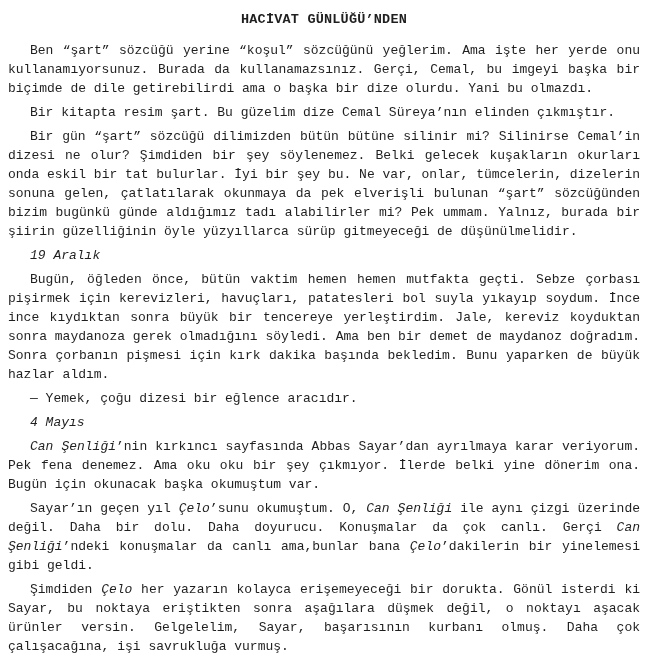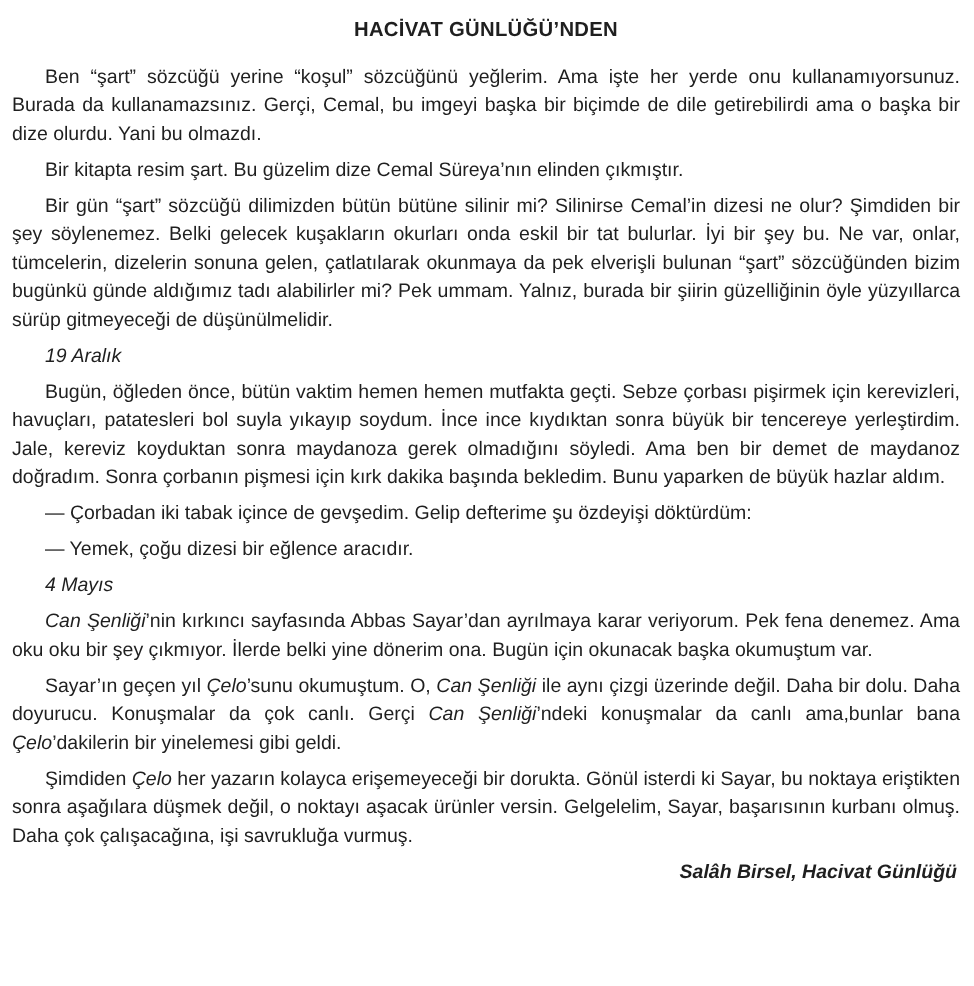--- a/index.html
+++ b/index.html
@@ -7,21 +7,21 @@
     width: 649px;
     height: 657px;
     background: #ffffff;
     overflow: hidden;
   }
   .page {
     box-sizing: border-box;
     width: 649px;
     height: 465px;
     padding: 8px 9px 0 8px;
-    font-family: Liberation Sans, sans-serif;
+    font-family: Liberation Mono, monospace;
     font-size: 13px;
     line-height: 19px;
     color: #1f1f1f;
   }
   .title {
     font-size: 13.5px;
     font-weight: bold;
     text-align: center;
     margin: 2px 0 12px 0;
     letter-spacing: 0.2px;
@@ -46,21 +46,20 @@
 <body>
 
 <div class="page">
   <h1 class="title">HACİVAT GÜNLÜĞÜ’NDEN</h1>
   <div>
       <p class="para body"><span>Ben “şart” sözcüğü yerine “koşul” sözcüğünü yeğlerim. Ama işte her yerde onu kullanamıyorsunuz. Burada da kullanamazsınız. Gerçi, Cemal, bu imgeyi başka bir biçimde de dile getirebilirdi ama o başka bir dize olurdu. Yani bu olmazdı.</span></p>
       <p class="para body"><span>Bir kitapta resim şart. Bu güzelim dize Cemal Süreya’nın elinden çıkmıştır.</span></p>
       <p class="para body"><span>Bir gün “şart” sözcüğü dilimizden bütün bütüne silinir mi? Silinirse Cemal’in dizesi ne olur? Şimdiden bir şey söylenemez. Belki gelecek kuşakların okurları onda eskil bir tat bulurlar. İyi bir şey bu. Ne var, onlar, tümcelerin, dizelerin sonuna gelen, çatlatılarak okunmaya da pek elverişli bulunan “şart” sözcüğünden bizim bugünkü günde aldığımız tadı alabilirler mi? Pek ummam. Yalnız, burada bir şiirin güzelliğinin öyle yüzyıllarca sürüp gitmeyeceği de düşünülmelidir.</span></p>
       <p class="para date"><span class="it">19 Aralık</span></p>
       <p class="para body"><span>Bugün, öğleden önce, bütün vaktim hemen hemen mutfakta geçti. Sebze çorbası pişirmek için kerevizleri, havuçları, patatesleri bol suyla yıkayıp soydum. İnce ince kıydıktan sonra büyük bir tencereye yerleştirdim. Jale, kereviz koyduktan sonra maydanoza gerek olmadığını söyledi. Ama ben bir demet de maydanoz doğradım. Sonra çorbanın pişmesi için kırk dakika başında bekledim. Bunu yaparken de büyük hazlar aldım.</span></p>
-      <p class="para dialogue"><span>— Çorbadan iki tabak içince de gevşedim. Gelip defterime şu özdeyişi döktürdüm:</span></p>
       <p class="para dialogue"><span>— Yemek, çoğu dizesi bir eğlence aracıdır.</span></p>
       <p class="para date"><span class="it">4 Mayıs</span></p>
       <p class="para body"><span class="it">Can Şenliği</span><span>’nin kırkıncı sayfasında Abbas Sayar’dan ayrılmaya karar veriyorum. Pek fena denemez. Ama oku oku bir şey çıkmıyor. İlerde belki yine dönerim ona. Bugün için okunacak başka okumuştum var.</span></p>
       <p class="para body"><span>Sayar’ın geçen yıl </span><span class="it">Çelo</span><span>’sunu okumuştum. O, </span><span class="it">Can Şenliği</span><span> ile aynı çizgi üzerinde değil. Daha bir dolu. Daha doyurucu. Konuşmalar da çok canlı. Gerçi </span><span class="it">Can Şenliği</span><span>’ndeki konuşmalar da canlı ama,bunlar bana </span><span class="it">Çelo</span><span>’dakilerin bir yinelemesi gibi geldi.</span></p>
       <p class="para body"><span>Şimdiden </span><span class="it">Çelo</span><span> her yazarın kolayca erişemeyeceği bir dorukta. Gönül isterdi ki Sayar, bu noktaya eriştikten sonra aşağılara düşmek değil, o noktayı aşacak ürünler versin. Gelgelelim, Sayar, başarısının kurbanı olmuş. Daha çok çalışacağına, işi savrukluğa vurmuş.</span></p>
     </div>
   <div class="signature">Salâh Birsel, Hacivat Günlüğü</div>
 </div>
 
 </body></html>

